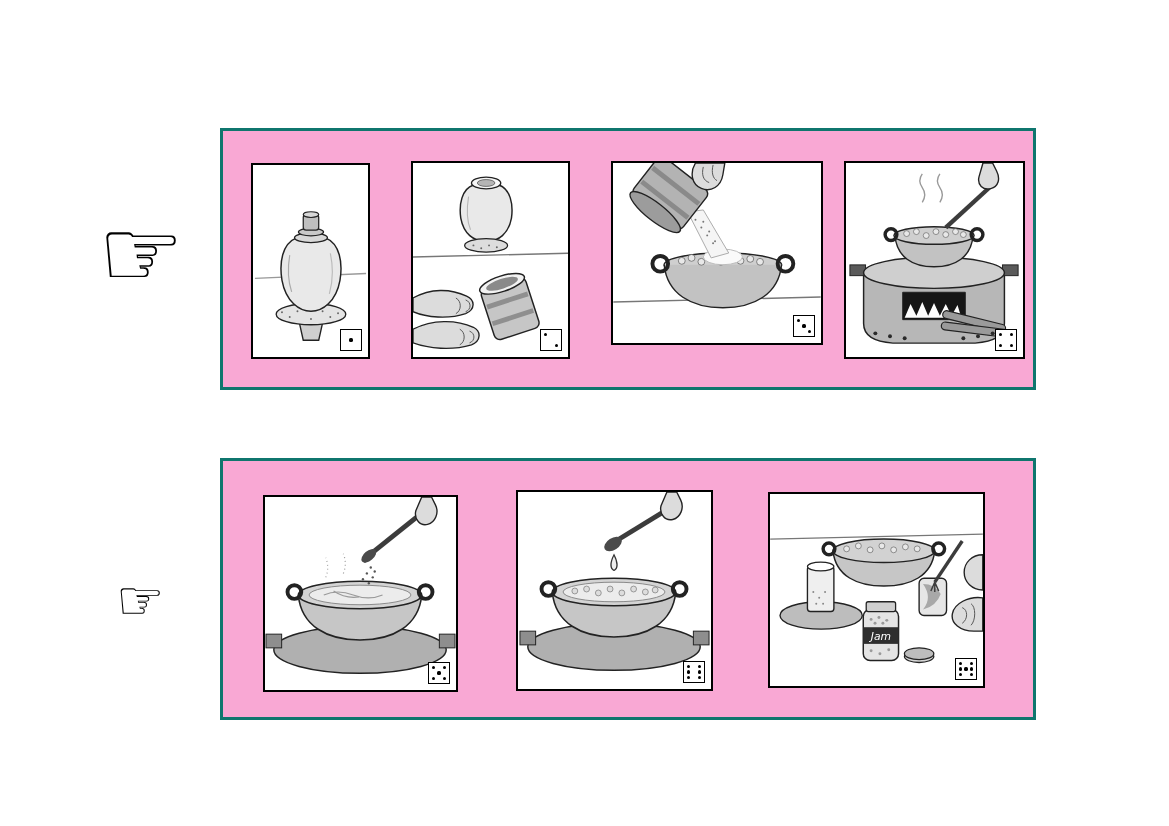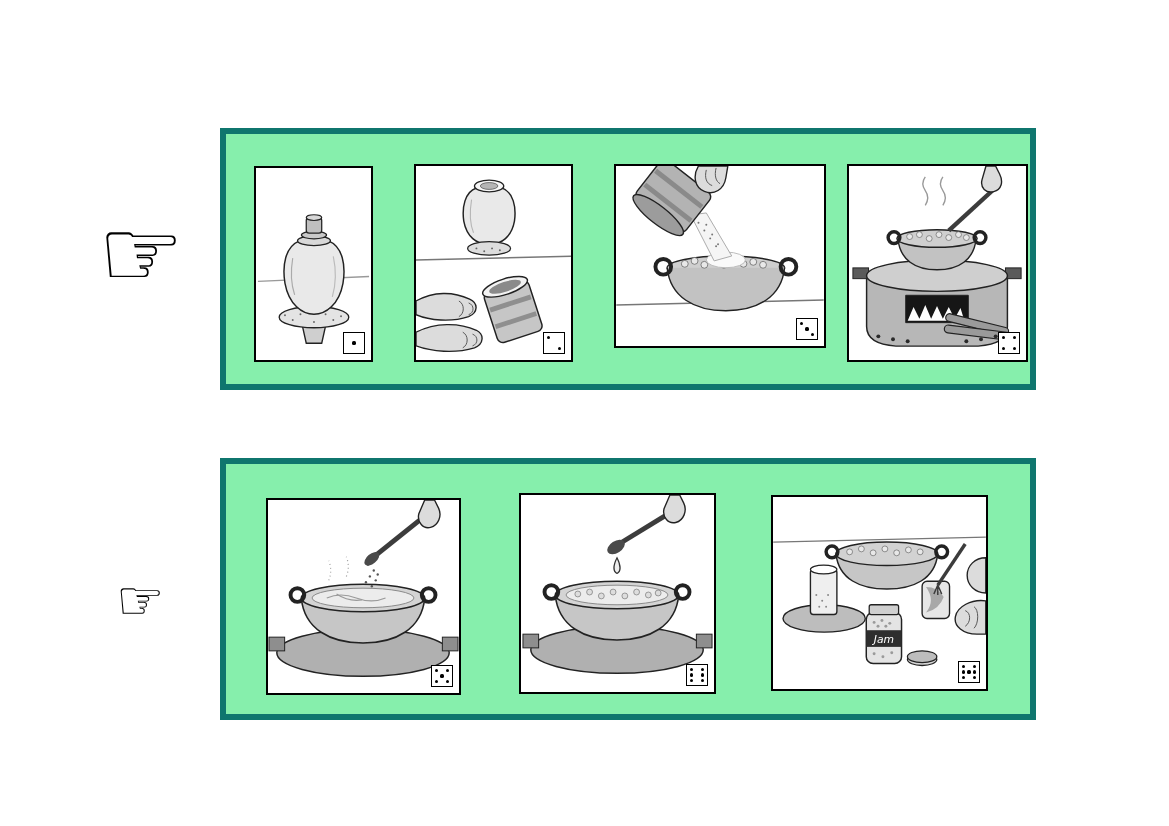--- a/index.html
+++ b/index.html
@@ -10,21 +10,21 @@
   }
   .page { position:absolute; inset:0; }
 
   .hand {
     position:absolute; color:#000; line-height:1; user-select:none;
   }
   #hand-top    { left:98px;  top:206px; font-size:96px; }
   #hand-bottom { left:116px; top:574px; font-size:54px; }
 
   .panel {
-    position:absolute; background:#86efac; border:6px solid #0f766e;
+    position:absolute; background:#f9a8d4; border:3px solid #0f766e;
   }
   #panel-top    { left:220px; top:128px; width:816px; height:262px; }
   #panel-bottom { left:220px; top:458px; width:816px; height:262px; }
 
   .frame {
     position:absolute; background:#ffffff; border:2px solid #000;
   }
   .frame svg { display:block; width:100%; height:100%; }
 
   

